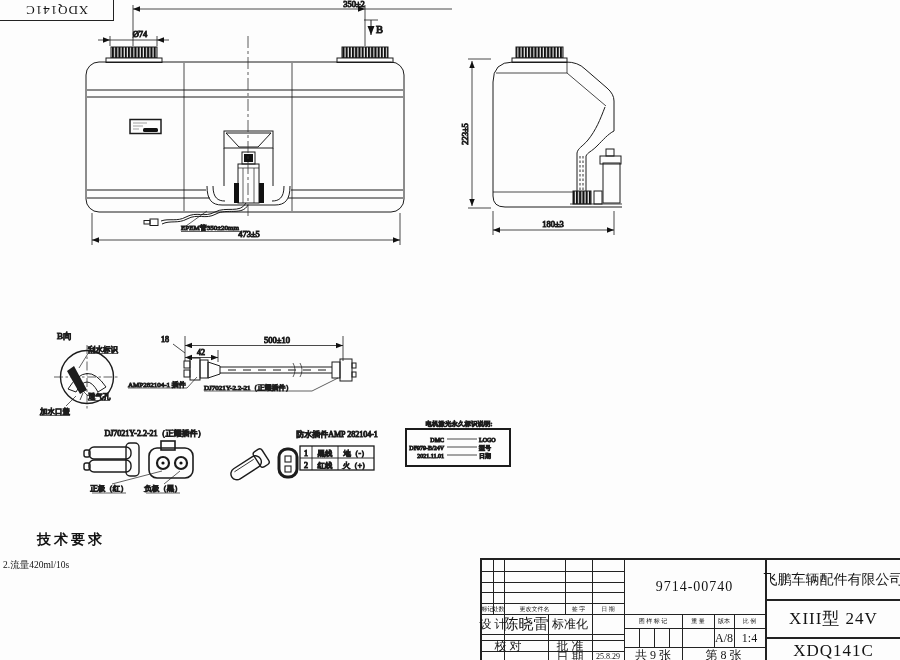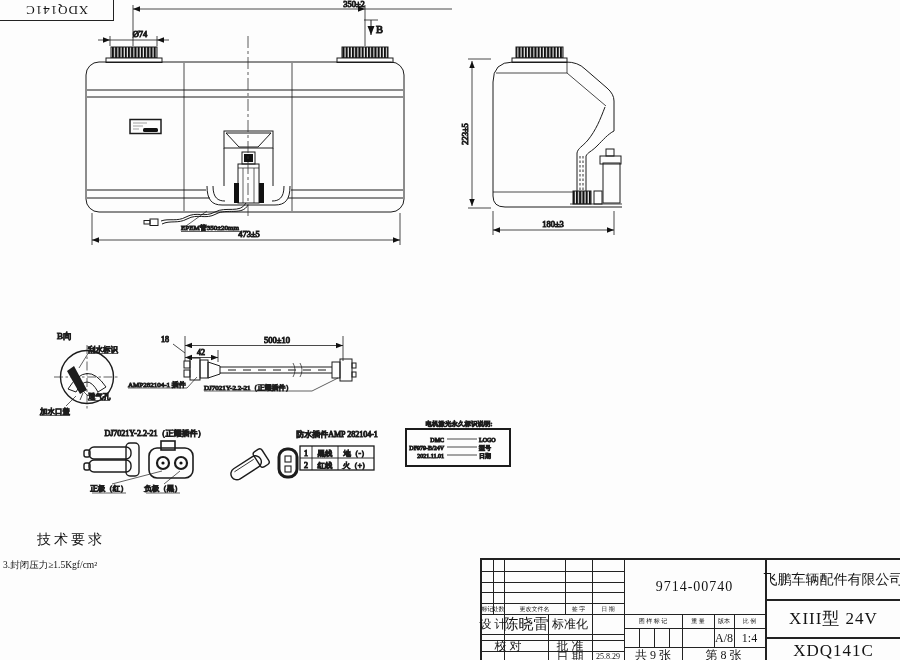--- a/index.html
+++ b/index.html
@@ -7,21 +7,21 @@
        font-family:"Liberation Serif",serif;color:#131313}
   .abs{position:absolute}
   svg{position:absolute;left:0;top:0}
   svg text{font-family:"Liberation Serif",serif;fill:#131313}
   
   #corner-stamp{left:0;top:0;width:113px;height:20px;border-right:1.5px solid #222;
     border-bottom:1.5px solid #222;display:flex;align-items:center;justify-content:center}
   #corner-stamp span{transform:rotate(180deg);font-size:13px;letter-spacing:1px}
   
   #tech{left:3px;top:531px;width:230px}
-  #tech .tr-title{width:136px;text-align:center;font-size:14px;letter-spacing:3px;font-weight:normal}
+  #tech .tr-title{width:136px;text-align:center;font-size:14px;letter-spacing:3px;font-weight:bold}
   #tech ul{list-style:none;margin:7px 0 0 0;padding:0}
   #tech li{font-size:9.5px;line-height:18px;white-space:nowrap}
   
   #tblock{left:480px;top:558px;width:420px;height:102px;border-left:2px solid #222;border-top:2px solid #222;box-sizing:border-box}
   .vl{position:absolute;width:1px;background:#222}
   .hl{position:absolute;height:1px;background:#222}
   .w2{width:2px}.h2{height:2px}
   .tbt{position:absolute;transform:translate(-50%,-50%);white-space:nowrap;font-size:6.5px;line-height:1}
   .f8{font-size:8px}.f7{font-size:12px}.f11{font-size:15px}.f13{font-size:17px}.f14{font-size:14px}
 </style>
@@ -263,21 +263,21 @@
   </g>
 </svg>
 
 <div id="corner-stamp" class="abs">
   <span>XDQ141C</span>
 </div>
 
 <div id="tech" class="abs">
   <div class="tr-title">技术要求</div>
   <ul>
-    <li>3.封闭压力≥1.5Kgf/cm²</li>
+    <li>2.流量420ml/10s</li>
   </ul>
 </div>
 
 <div id="tblock" class="abs">
 
   <div class="vl" style="left:11px;top:0;height:54px"></div>
   <div class="vl" style="left:22px;top:0;height:102px"></div>
   <div class="vl" style="left:66px;top:54px;height:48px"></div>
   <div class="vl" style="left:83px;top:0;height:54px"></div>
   <div class="vl" style="left:110px;top:0;height:102px"></div>

